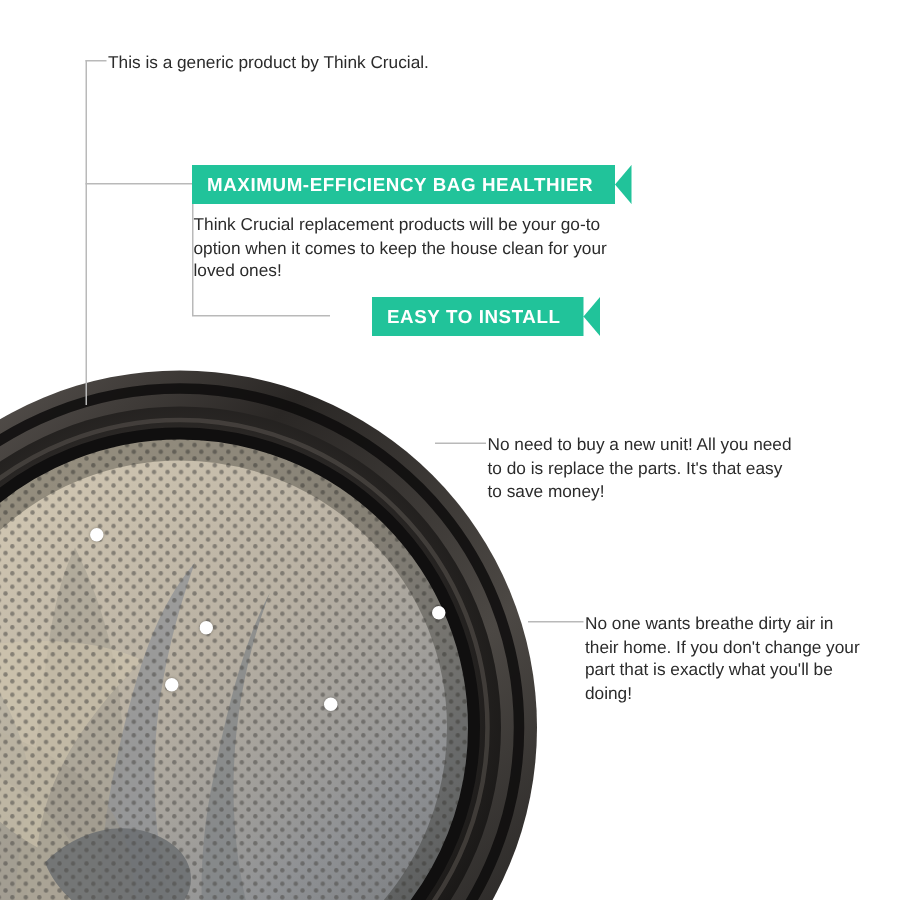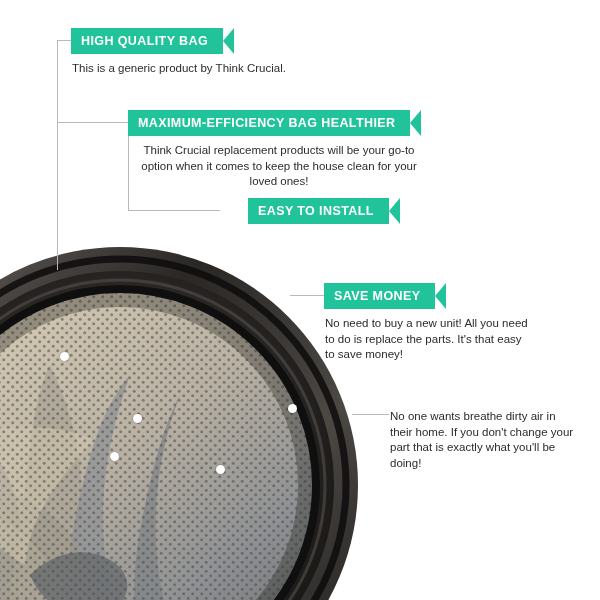--- a/index.html
+++ b/index.html
@@ -155,41 +155,35 @@
 
 <div class="leader v" style="left:57px; top:40px; height:230px;"></div>
 <div class="leader h" style="left:57px; top:40px; width:14px;"></div>
 <div class="leader h" style="left:57px; top:122px; width:71px;"></div>
 <div class="leader h" style="left:128px; top:210px; width:92px;"></div>
 <div class="leader v" style="left:128px; top:122px; height:88px;"></div>
 <div class="leader h" style="left:290px; top:295px; width:34px;"></div>
 <div class="leader h" style="left:352px; top:414px; width:37px;"></div>
 
 <div class="feature" style="left:71px; top:28px; width:405px;">
-  <div class="ribbon-wrap">
-    <div class="ribbon">HIGH QUALITY BAG</div>
-  </div>
   <div class="feature-body" style="width:330px;">This is a generic product by Think Crucial.</div>
 </div>
 
 <div class="feature" style="left:128px; top:110px; width:340px;">
   <div class="ribbon-wrap">
     <div class="ribbon">MAXIMUM-EFFICIENCY BAG HEALTHIER</div>
   </div>
-  <div class="feature-body" style="width:300px;text-align:center;">Think Crucial replacement products will be your go-to option when it comes to keep the house clean for your loved ones!</div>
+  <div class="feature-body" style="width:300px;">Think Crucial replacement products will be your go-to option when it comes to keep the house clean for your loved ones!</div>
 </div>
 
 <div class="feature" style="left:220px; top:198px; width:300px;margin-left:28px;">
   <div class="ribbon-wrap">
     <div class="ribbon">EASY TO INSTALL</div>
   </div>
 </div>
 
 <div class="feature" style="left:324px; top:283px; width:260px;">
-  <div class="ribbon-wrap">
-    <div class="ribbon">SAVE MONEY</div>
-  </div>
   <div class="feature-body" style="width:205px;">No need to buy a new unit! All you need to do is replace the parts. It's that easy to save money!</div>
 </div>
 
 <div class="feature" style="left:389px; top:402px; width:205px;">
   <div class="feature-body" style="width:185px;">No one wants breathe dirty air in their home. If you don't change your part that is exactly what you'll be doing!</div>
 </div>
 
 </body></html>

